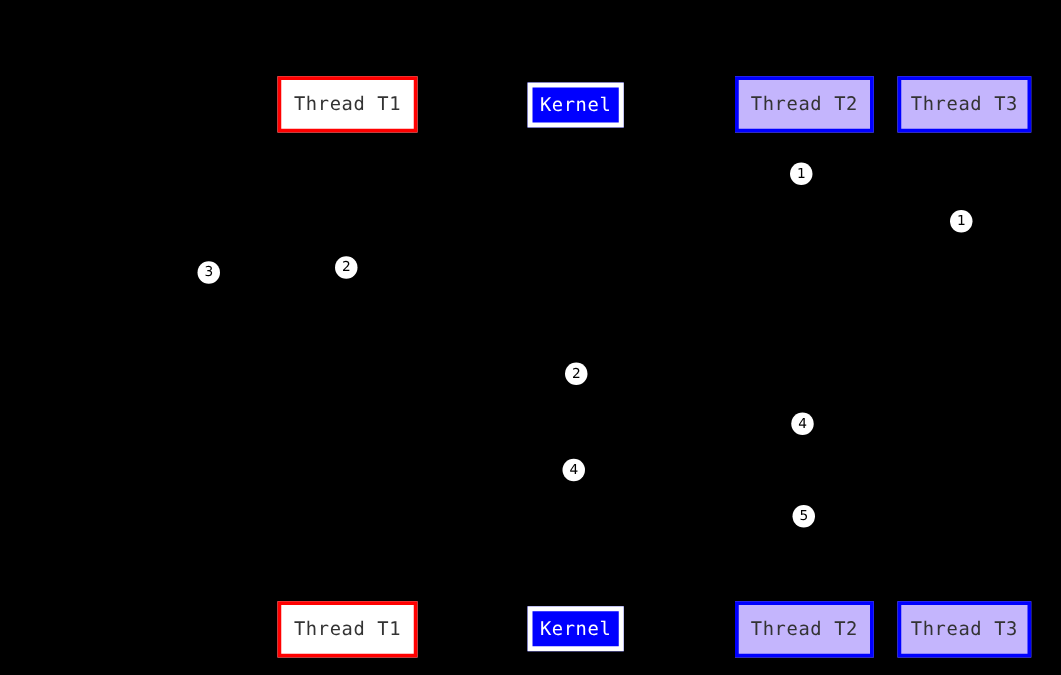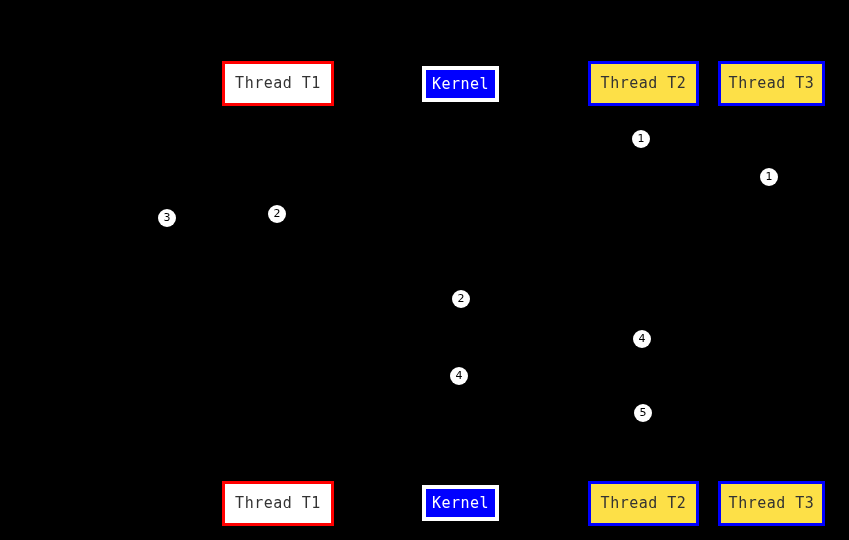--- a/index.html
+++ b/index.html
@@ -39,21 +39,21 @@
     white-space: nowrap;
     line-height: 1;
   }
   .participant.thread-t1 {
     background: #ffffff;
     border: 3px solid #ff0000;
     color: #333333;
   }
   .participant.thread-t2,
   .participant.thread-t3 {
-    background: #fde047;
+    background: #c4b5fd;
     border: 3px solid #0000ff;
     color: #333333;
   }
   .participant.kernel {
     background: #0000ff;
     border: 4px solid #ffffff;
     color: #ffffff;
   }
 
   

